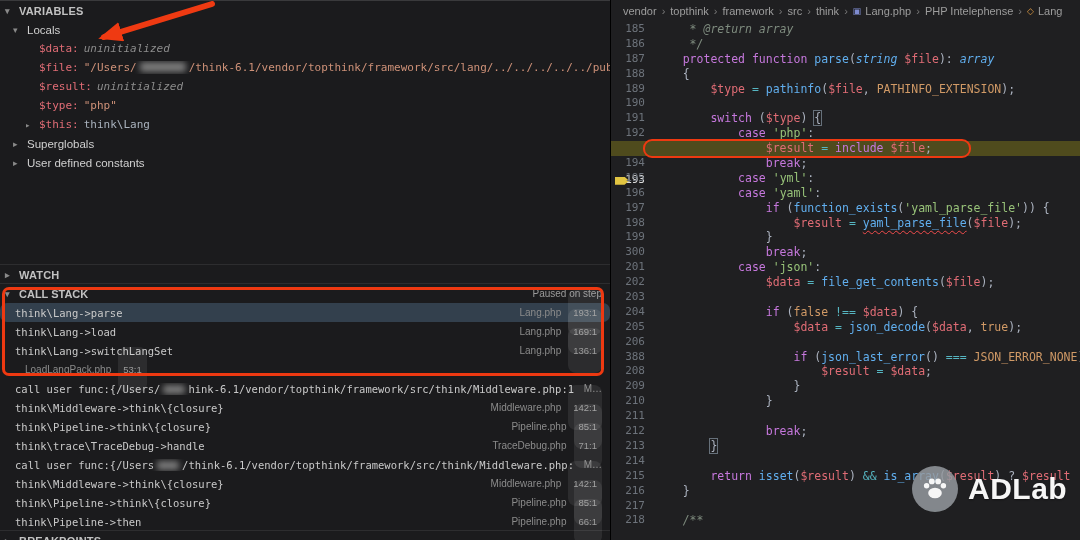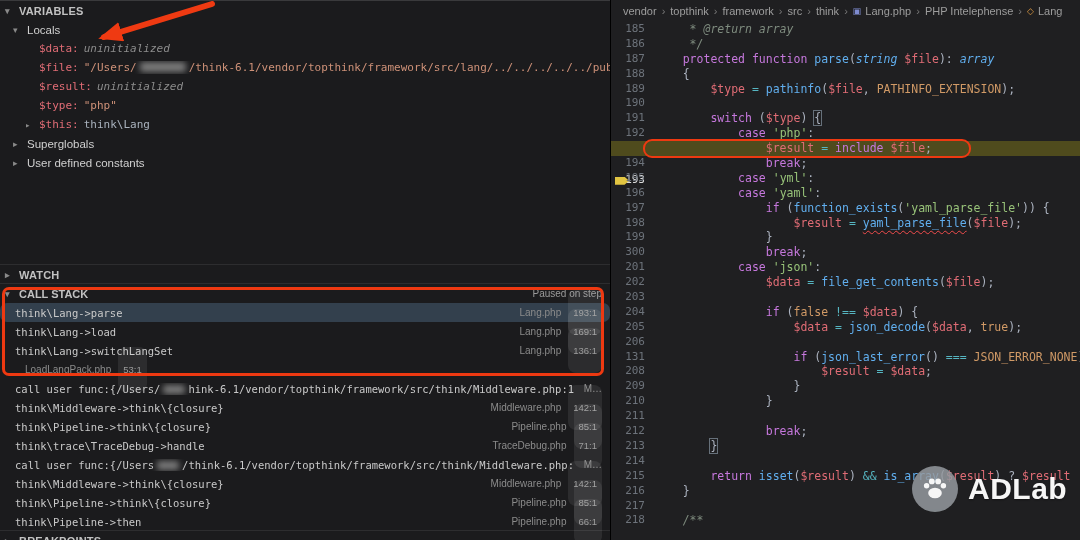--- a/index.html
+++ b/index.html
@@ -261,21 +261,21 @@
         <div class="code-line"><span class="gutter"><span>197</span></span><span class="code-text" style="padding-left: 16ch;"><span class="tk-k">if</span><span class="tk-p"> (</span><span class="tk-f">function_exists</span><span class="tk-p">(</span><span class="tk-s">'yaml_parse_file'</span><span class="tk-p">)) </span><span class="tk-p">{</span></span></div>
         <div class="code-line"><span class="gutter"><span>198</span></span><span class="code-text" style="padding-left: 20ch;"><span class="tk-v">$result</span><span class="tk-p"> </span><span class="tk-op">=</span><span class="tk-p"> </span><span class="tk-fw">yaml_parse_file</span><span class="tk-p">(</span><span class="tk-v">$file</span><span class="tk-p">);</span></span></div>
         <div class="code-line"><span class="gutter"><span>199</span></span><span class="code-text" style="padding-left: 16ch;"><span class="tk-p">}</span></span></div>
         <div class="code-line"><span class="gutter"><span>300</span></span><span class="code-text" style="padding-left: 16ch;"><span class="tk-k">break</span><span class="tk-p">;</span></span></div>
         <div class="code-line"><span class="gutter"><span>201</span></span><span class="code-text" style="padding-left: 12ch;"><span class="tk-k">case</span><span class="tk-p"> </span><span class="tk-s">'json'</span><span class="tk-p">:</span></span></div>
         <div class="code-line"><span class="gutter"><span>202</span></span><span class="code-text" style="padding-left: 16ch;"><span class="tk-v">$data</span><span class="tk-p"> </span><span class="tk-op">=</span><span class="tk-p"> </span><span class="tk-f">file_get_contents</span><span class="tk-p">(</span><span class="tk-v">$file</span><span class="tk-p">);</span></span></div>
         <div class="code-line"><span class="gutter"><span>203</span></span><span class="code-text" style="padding-left: 0ch;"></span></div>
         <div class="code-line"><span class="gutter"><span>204</span></span><span class="code-text" style="padding-left: 16ch;"><span class="tk-k">if</span><span class="tk-p"> (</span><span class="tk-o">false</span><span class="tk-p"> </span><span class="tk-op">!==</span><span class="tk-p"> </span><span class="tk-v">$data</span><span class="tk-p">) </span><span class="tk-p">{</span></span></div>
         <div class="code-line"><span class="gutter"><span>205</span></span><span class="code-text" style="padding-left: 20ch;"><span class="tk-v">$data</span><span class="tk-p"> </span><span class="tk-op">=</span><span class="tk-p"> </span><span class="tk-f">json_decode</span><span class="tk-p">(</span><span class="tk-v">$data</span><span class="tk-p">, </span><span class="tk-o">true</span><span class="tk-p">);</span></span></div>
         <div class="code-line"><span class="gutter"><span>206</span></span><span class="code-text" style="padding-left: 0ch;"></span></div>
-        <div class="code-line"><span class="gutter"><span>131</span></span><span class="code-text" style="padding-left: 20ch;"><span class="tk-k">if</span><span class="tk-p"> (</span><span class="tk-f">json_last_error</span><span class="tk-p">() </span><span class="tk-op">===</span><span class="tk-p"> </span><span class="tk-o">JSON_ERROR_NONE</span><span class="tk-p">) </span></span></div>
+        <div class="code-line"><span class="gutter"><span>388</span></span><span class="code-text" style="padding-left: 20ch;"><span class="tk-k">if</span><span class="tk-p"> (</span><span class="tk-f">json_last_error</span><span class="tk-p">() </span><span class="tk-op">===</span><span class="tk-p"> </span><span class="tk-o">JSON_ERROR_NONE</span><span class="tk-p">) </span></span></div>
         <div class="code-line"><span class="gutter"><span>208</span></span><span class="code-text" style="padding-left: 24ch;"><span class="tk-v">$result</span><span class="tk-p"> </span><span class="tk-op">=</span><span class="tk-p"> </span><span class="tk-v">$data</span><span class="tk-p">;</span></span></div>
         <div class="code-line"><span class="gutter"><span>209</span></span><span class="code-text" style="padding-left: 20ch;"><span class="tk-p">}</span></span></div>
         <div class="code-line"><span class="gutter"><span>210</span></span><span class="code-text" style="padding-left: 16ch;"><span class="tk-p">}</span></span></div>
         <div class="code-line"><span class="gutter"><span>211</span></span><span class="code-text" style="padding-left: 0ch;"></span></div>
         <div class="code-line"><span class="gutter"><span>212</span></span><span class="code-text" style="padding-left: 16ch;"><span class="tk-k">break</span><span class="tk-p">;</span></span></div>
         <div class="code-line"><span class="gutter"><span>213</span></span><span class="code-text" style="padding-left: 8ch;"><span class="tk-brace">}</span></span></div>
         <div class="code-line"><span class="gutter"><span>214</span></span><span class="code-text" style="padding-left: 0ch;"></span></div>
         <div class="code-line"><span class="gutter"><span>215</span></span><span class="code-text" style="padding-left: 8ch;"><span class="tk-k">return</span><span class="tk-p"> </span><span class="tk-f">isset</span><span class="tk-p">(</span><span class="tk-v">$result</span><span class="tk-p">) </span><span class="tk-op">&amp;&amp;</span><span class="tk-p"> </span><span class="tk-f">is_array</span><span class="tk-p">(</span><span class="tk-v">$result</span><span class="tk-p">) ? </span><span class="tk-v">$result</span><span class="tk-p"> : [];</span></span></div>
         <div class="code-line"><span class="gutter"><span>216</span></span><span class="code-text" style="padding-left: 4ch;"><span class="tk-p">}</span></span></div>
         <div class="code-line"><span class="gutter"><span>217</span></span><span class="code-text" style="padding-left: 0ch;"></span></div>

